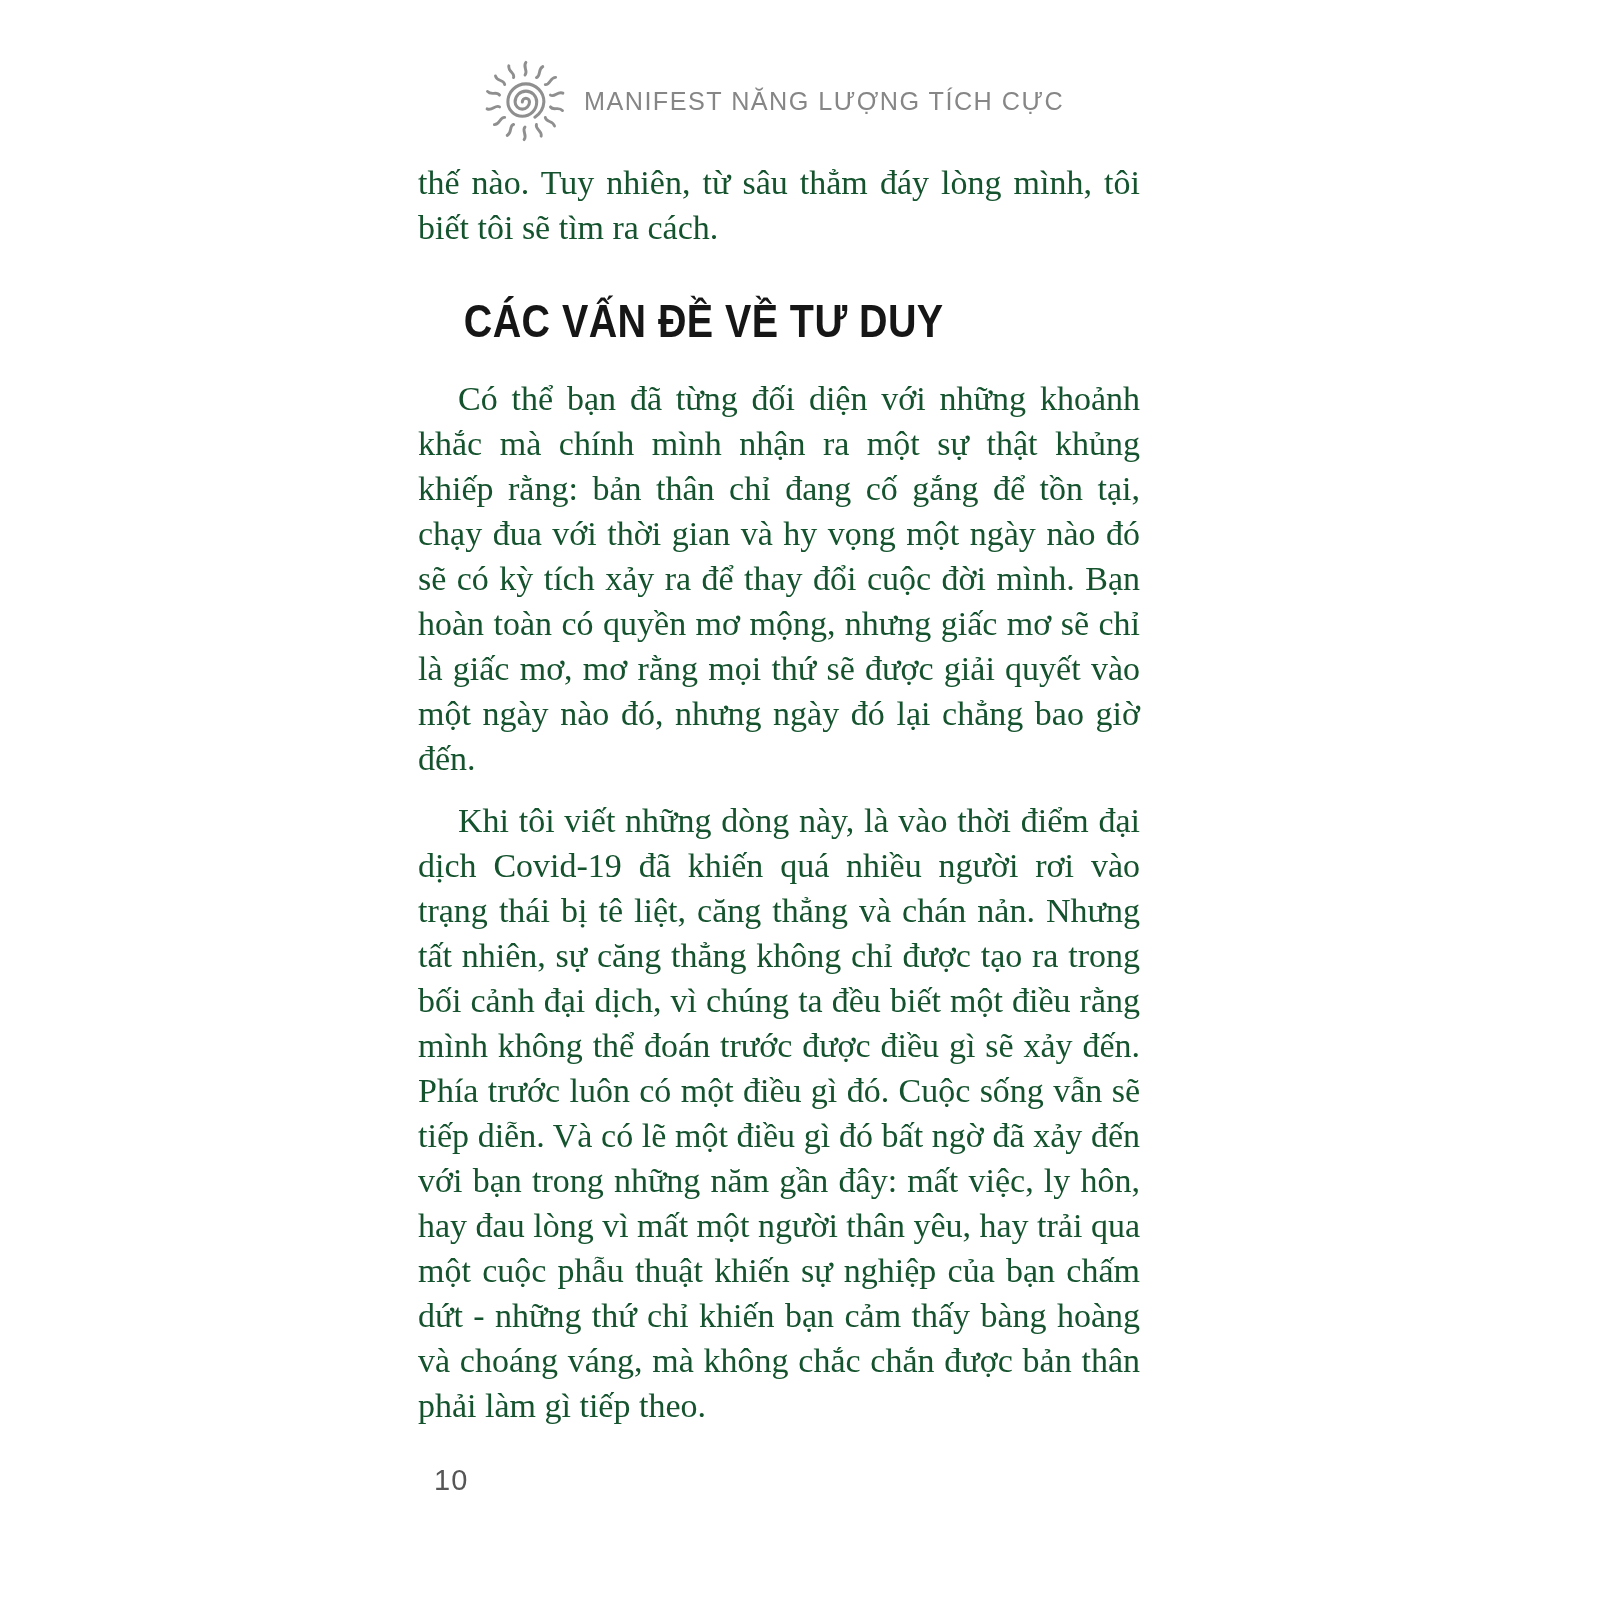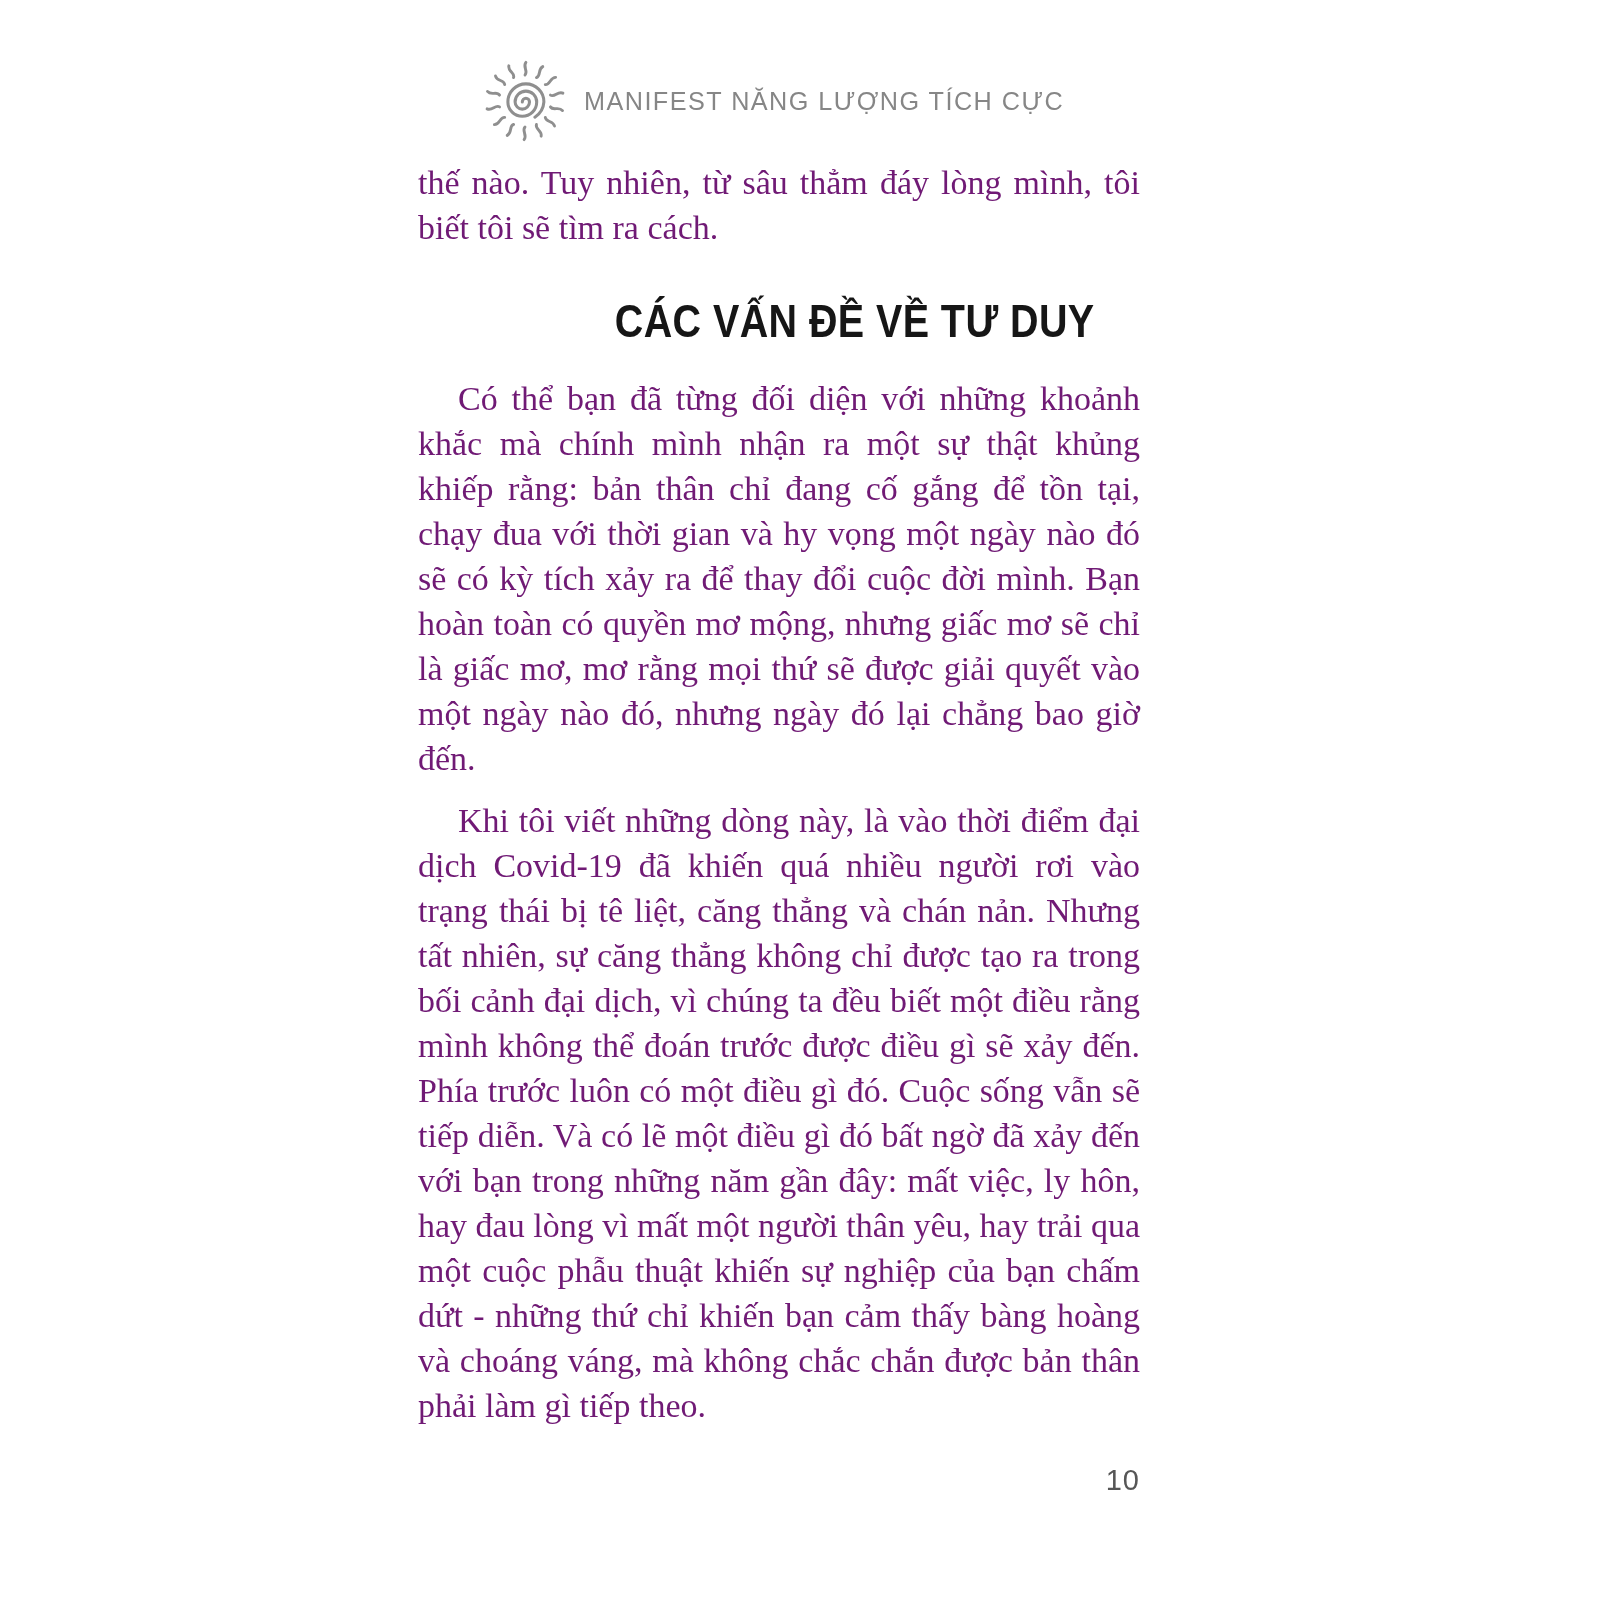--- a/index.html
+++ b/index.html
@@ -46,46 +46,46 @@
     position: absolute;
     top: 160px;
     left: 418px;
     width: 722px;
   }
   .para {
     margin: 0 0 17px 0;
     font-size: 34px;
     line-height: 45px;
     text-align: justify;
-    color: #701a75;
+    color: #14532d;
   }
   .para.indent { text-indent: 40px; }
   .para.no-indent { text-indent: 0; }
   h2.section-heading {
     margin: 46px 0 30px 0;
-    text-align: right;
+    text-align: left;
     font-family: "Liberation Sans", "DejaVu Sans", sans-serif;
     font-weight: bold;
     font-size: 47px;
     line-height: 50px;
     color: #161616;
   }
   h2.section-heading .squeeze {
     display: inline-block;
     transform: scaleX(0.84);
     transform-origin: center;
     white-space: nowrap;
     letter-spacing: 0.5px;
   }
   footer.page-footer {
     position: absolute;
     top: 1464px;
-    left: 418px;
+    left: 434px;
     width: 722px;
-    text-align: right;
+    text-align: left;
   }
   .page-number {
     font-family: "Liberation Sans", "DejaVu Sans", sans-serif;
     font-size: 29px;
     color: #565656;
     letter-spacing: 1px;
   }
 </style>
 </head>
 <body>

